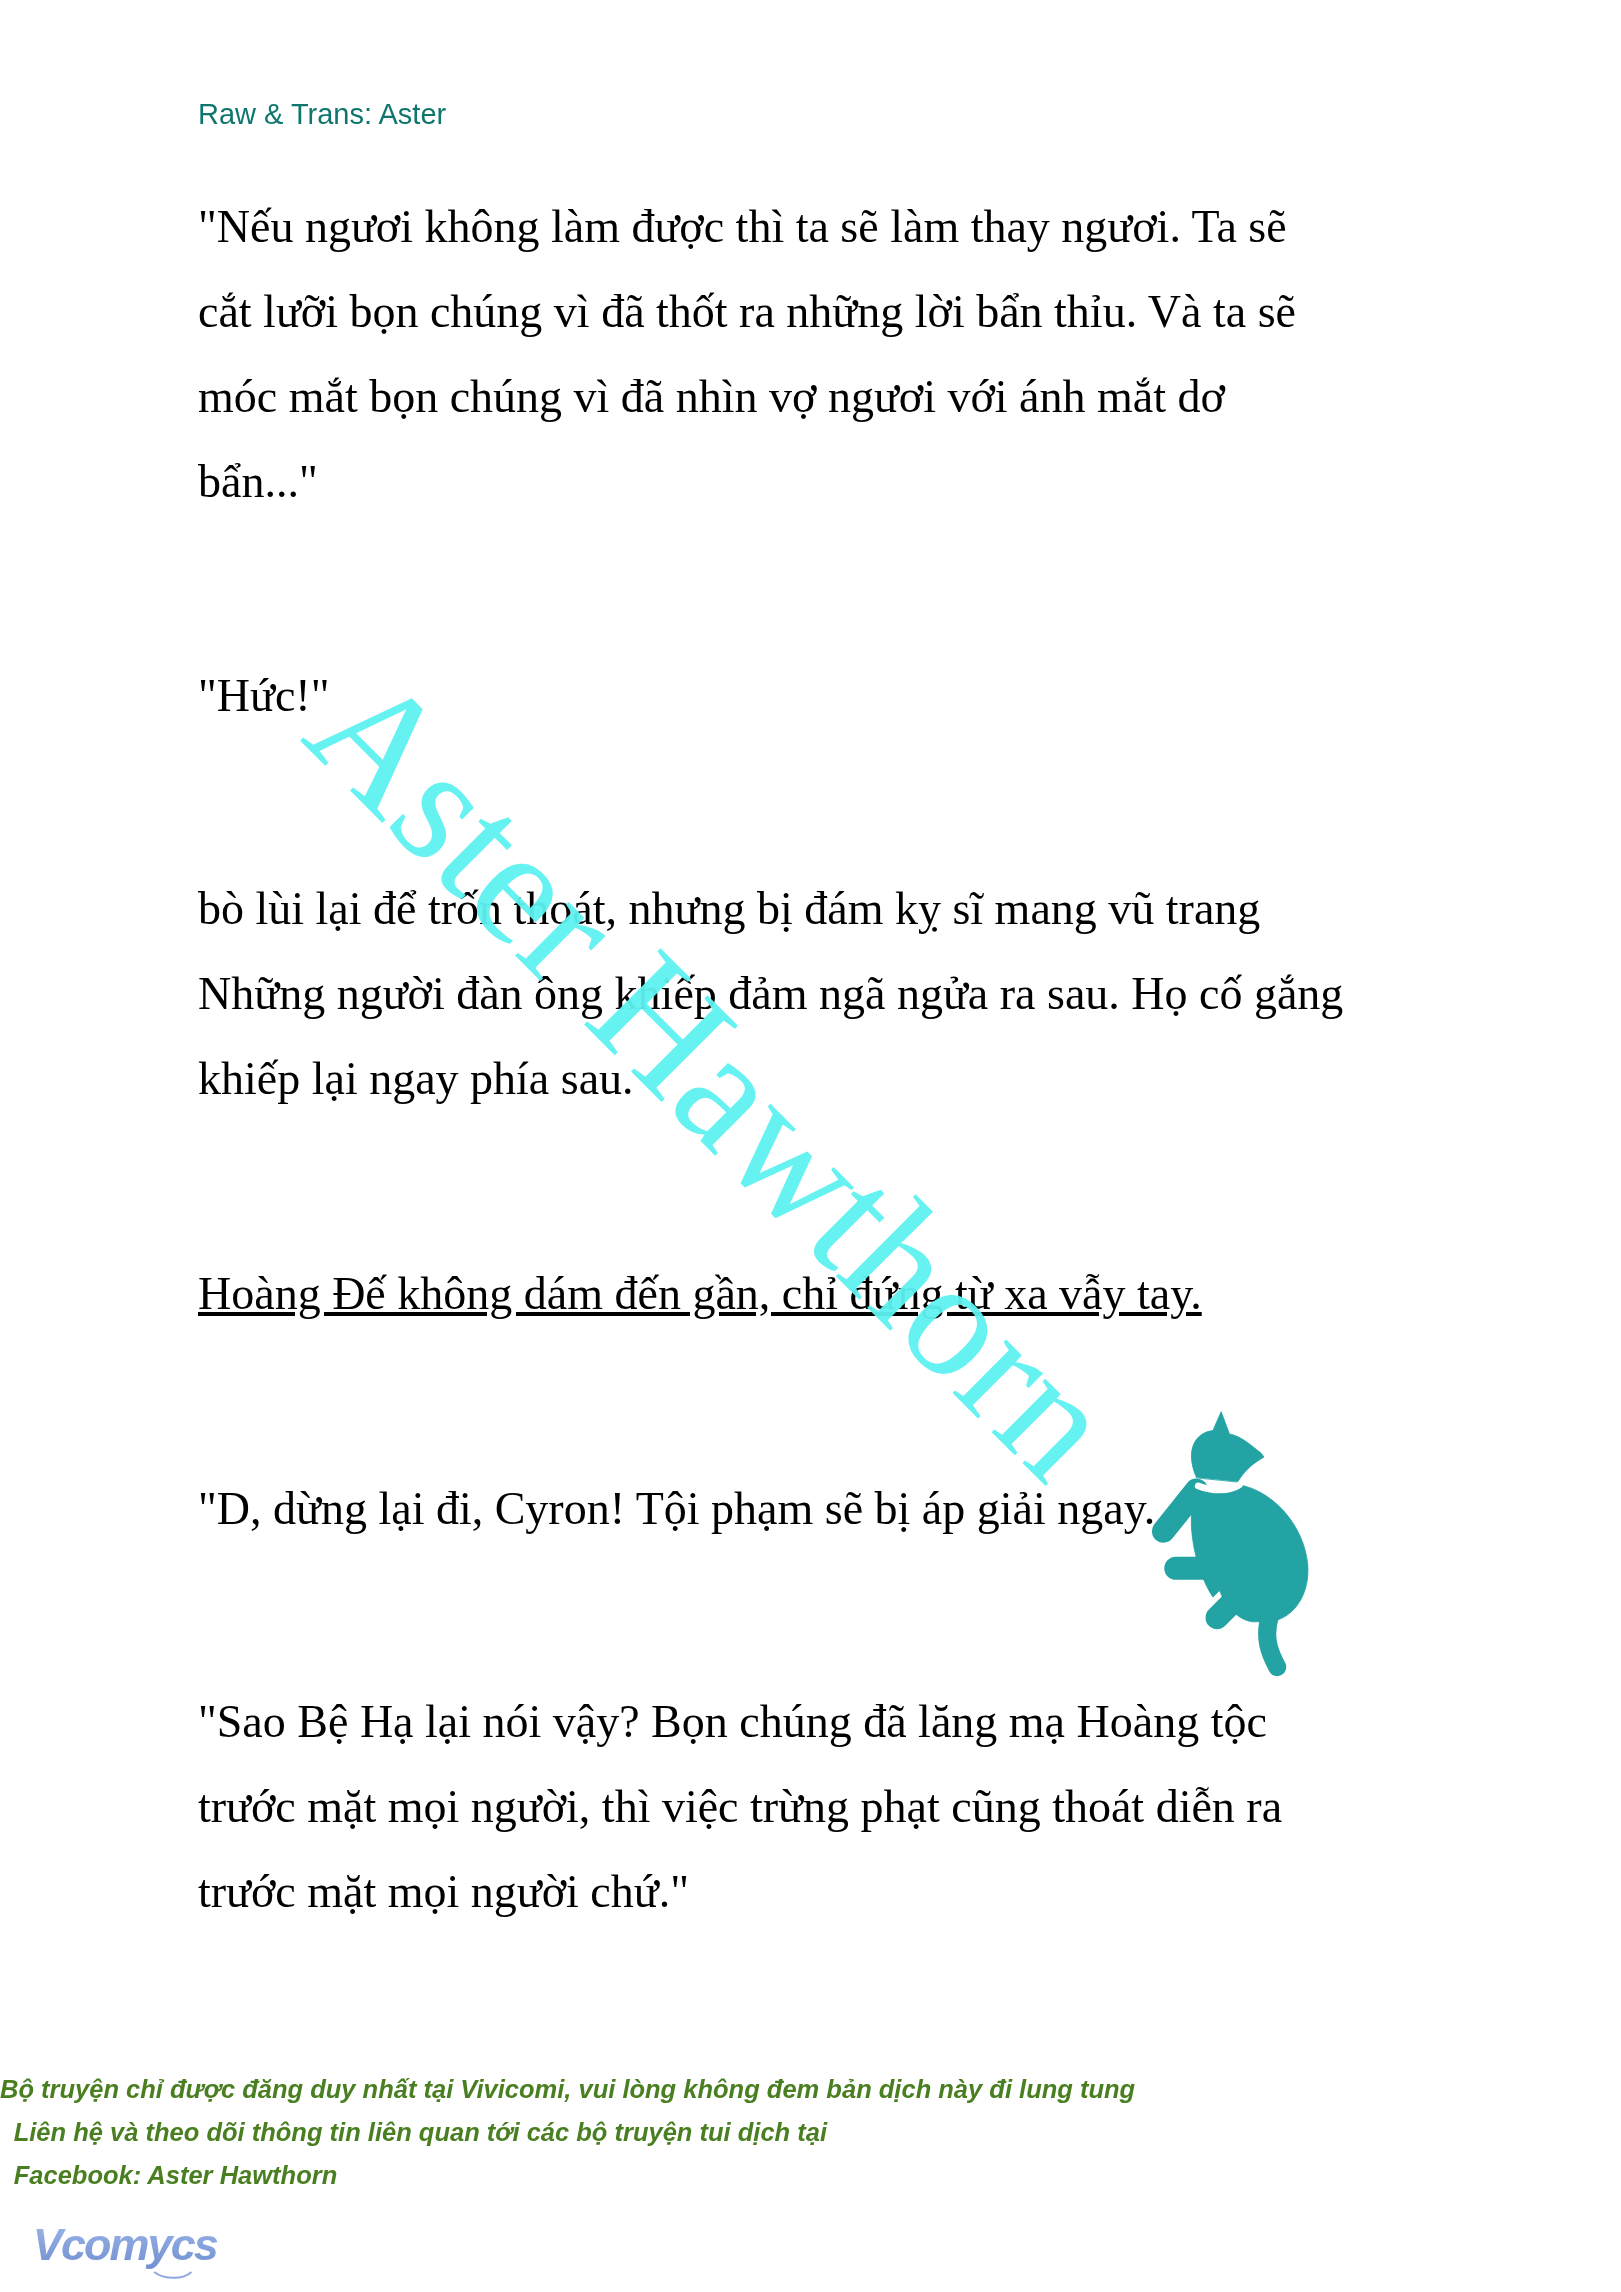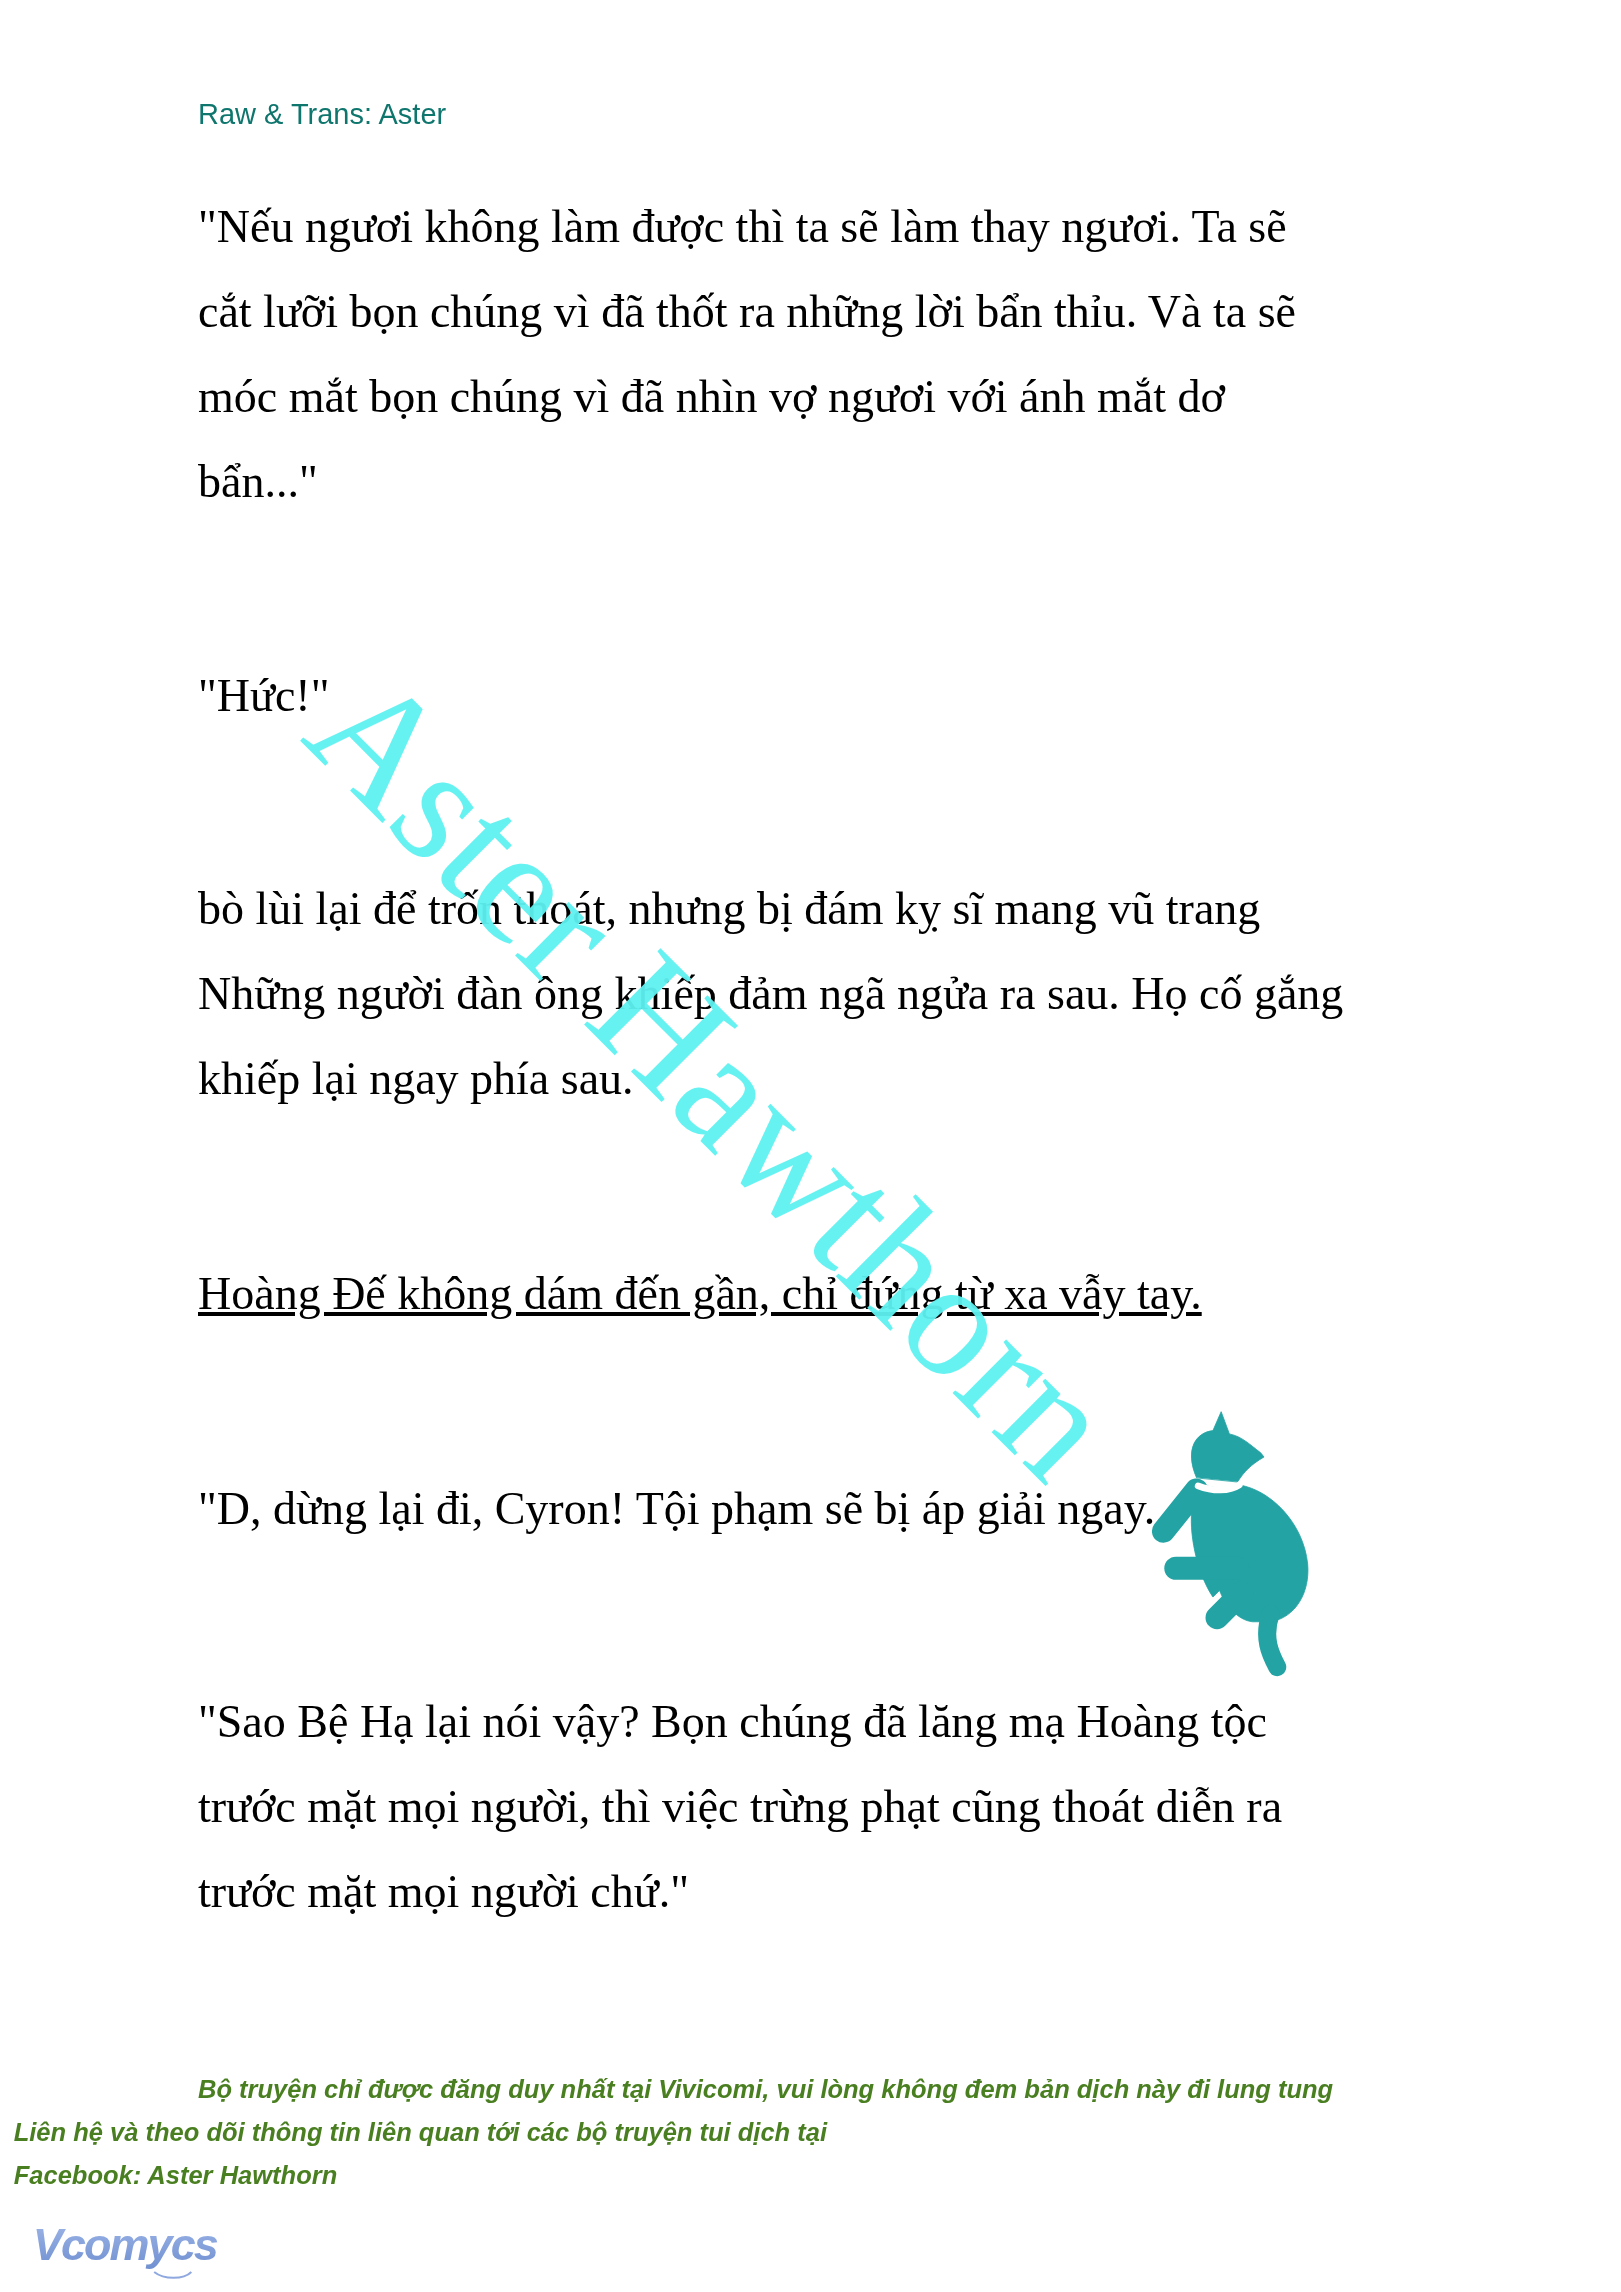--- a/index.html
+++ b/index.html
@@ -4,21 +4,21 @@
   <style>
     html, body { margin: 0; padding: 0; background: #ffffff; }
     body { width: 1621px; height: 2293px; position: relative; overflow: hidden; }
     .header { position: absolute; left: 198px; top: 98px; font-family: "Liberation Sans", sans-serif; font-size: 29px; color: #0f766e; }
     .para { position: absolute; left: 198px; font-family: "Liberation Serif", serif; font-size: 46px; color: #000; line-height: 85px; width: 1294px; white-space: nowrap; }
     .para .line { display: block; height: 85px; }
     .watermark { position: absolute; left: 186px; top: 985px; width: 1039px; transform-origin: center; transform: rotate(45deg); font-family: "Liberation Serif", serif; font-size: 165px; color: #5ff2f2; white-space: nowrap; text-align: center; line-height: 1; pointer-events: none; opacity: 0.95; }
     .cat { position: absolute; left: 1147px; top: 1382px; width: 206px; height: 323px; }
     .footer { position: absolute; left: 0; top: 2068px; width: 1621px; font-family: "Liberation Sans", sans-serif; font-style: italic; font-weight: bold; font-size: 25.5px; color: #4a7f21; }
     .footer .fline { display: block; height: 43px; line-height: 43px; }
-    .footer .f0 { padding-left: 198px; }
+    .footer .f0 { }
     .footer .f1, .footer .f2 { text-align: left; padding-left: 13.7px; }
     .logo { position: absolute; left: 27.4px; top: 2213px; width: 225px; height: 69px; }
   </style>
 </head>
 <body>
 
 <div class="header">Raw &amp; Trans: Aster</div>
 
 <div class="para" style="top:184px;">
   <span class="line">"Nếu ngươi không làm được thì ta sẽ làm thay ngươi. Ta sẽ</span>

